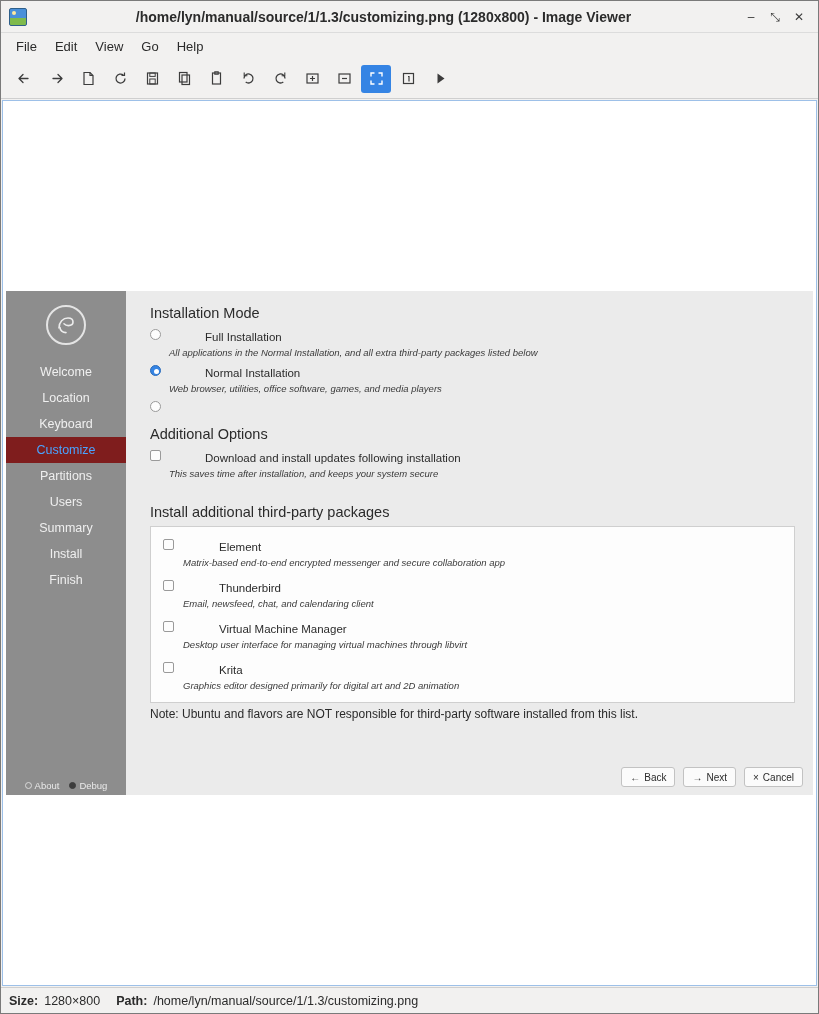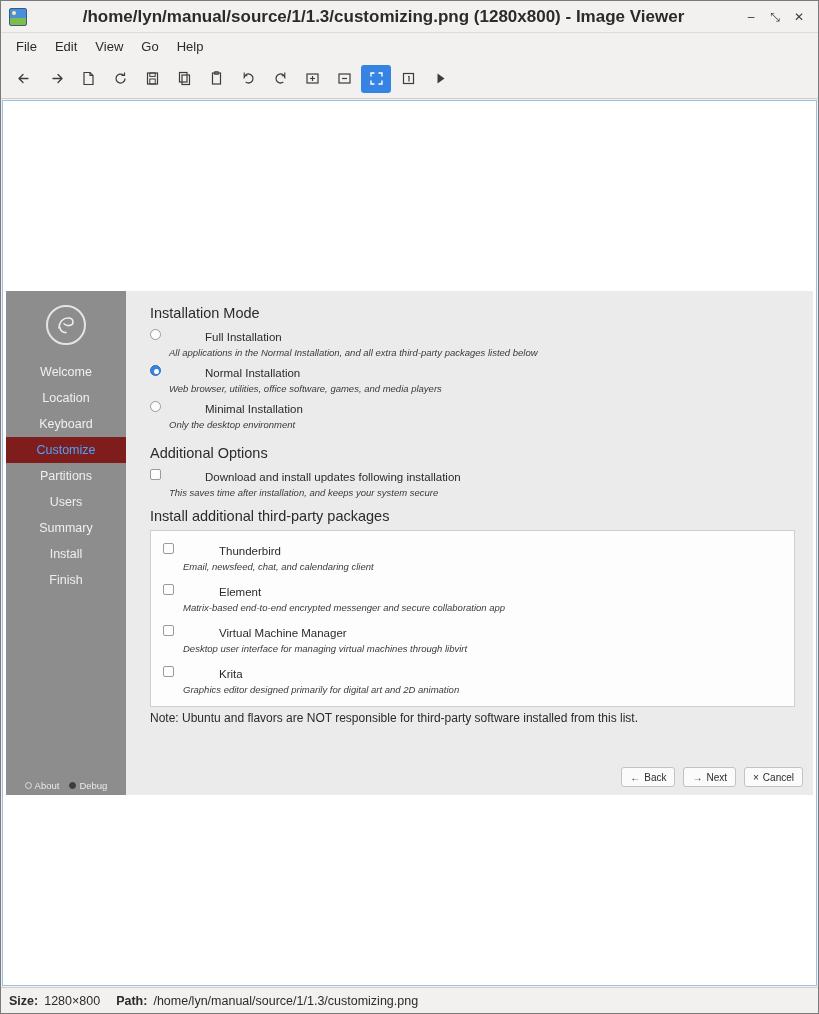--- a/index.html
+++ b/index.html
@@ -29,21 +29,21 @@
     background: linear-gradient(#4a90d9 0%, #4a90d9 55%, #7fba4c 55%, #7fba4c 100%);
     border: 1px solid #2e5f8a; border-radius: 2px;
     position: relative; overflow: hidden;
   }
   #app-icon::after {
     content: ""; position: absolute; left: 2px; top: 2px;
     width: 4px; height: 4px; border-radius: 50%; background: #ffe9a0;
   }
   #title-text {
     flex: 1; text-align: center;
-    font-size: 17px; font-weight: bold; color: #2b2b2b;
+    font-size: 14px; font-weight: bold; color: #2b2b2b;
     white-space: nowrap; overflow: hidden;
   }
   .win-btn {
     width: 22px; height: 22px; margin-right: 2px;
     display: flex; align-items: center; justify-content: center;
     font-size: 12px; color: #3a3a3a; cursor: default;
   }
   #win-btns { display: flex; align-items: center; padding-right: 6px; }
   
   #menubar {
@@ -327,56 +327,52 @@
         <div class="opt-row">
           <span class="radio sel"></span>
           <span>
             <span class="opt-label">Normal Installation</span>
             <div class="opt-desc">Web browser, utilities, office software, games, and media players</div>
           </span>
         </div>
 
         <div class="opt-row">
           <span class="radio"></span>
-          <span>
-            <span class="opt-label">Minimal Installation</span>
-            <div class="opt-desc">Only the desktop environment</div>
-          </span>
         </div>
 
         <div class="sec-title" style="margin-top:14px;">Additional Options</div>
 
         <div class="opt-row">
           <span class="cbox"></span>
           <span>
             <span class="opt-label">Download and install updates following installation</span>
             <div class="opt-desc">This saves time after installation, and keeps your system secure</div>
           </span>
         </div>
 
-        <div class="sec-title" style="margin-top:9px;">Install additional third-party packages</div>
+        <div class="sec-title" style="margin-top:24px;">Install additional third-party packages</div>
 
         <div id="pkg-box">
+          <div class="pkg-row">
+            <span class="cbox"></span>
+            <span>
+              <span class="opt-label">Element</span>
+              <div class="opt-desc">Matrix-based end-to-end encrypted messenger and secure collaboration app</div>
+            </span>
+          </div>
           <div class="pkg-row">
             <span class="cbox"></span>
             <span>
               <span class="opt-label">Thunderbird</span>
               <div class="opt-desc">Email, newsfeed, chat, and calendaring client</div>
             </span>
           </div>
           <div class="pkg-row">
             <span class="cbox"></span>
             <span>
-              <span class="opt-label">Element</span>
-              <div class="opt-desc">Matrix-based end-to-end encrypted messenger and secure collaboration app</div>
-            </span>
-          </div>
-          <div class="pkg-row">
-            <span class="cbox"></span>
-            <span>
               <span class="opt-label">Virtual Machine Manager</span>
               <div class="opt-desc">Desktop user interface for managing virtual machines through libvirt</div>
             </span>
           </div>
           <div class="pkg-row">
             <span class="cbox"></span>
             <span>
               <span class="opt-label">Krita</span>
               <div class="opt-desc">Graphics editor designed primarily for digital art and 2D animation</div>
             </span>

